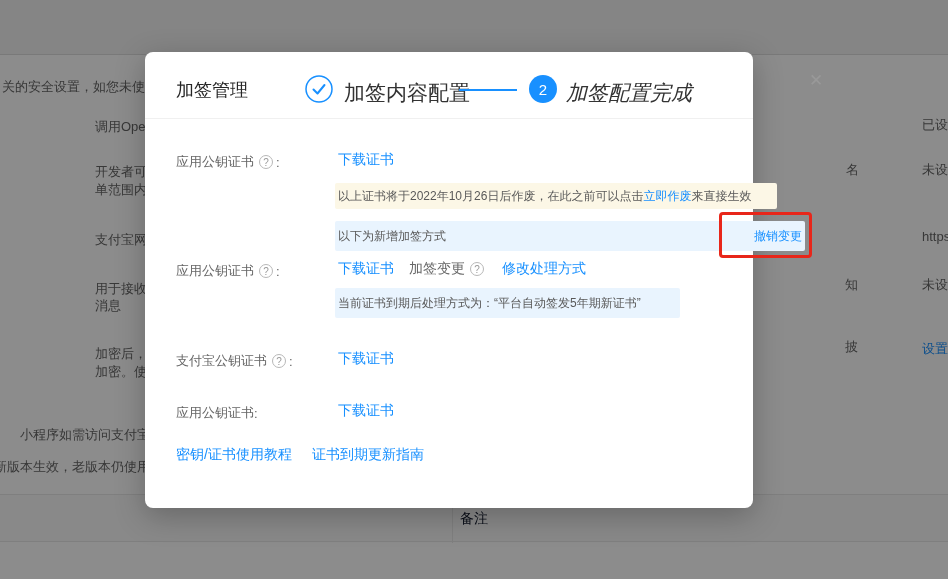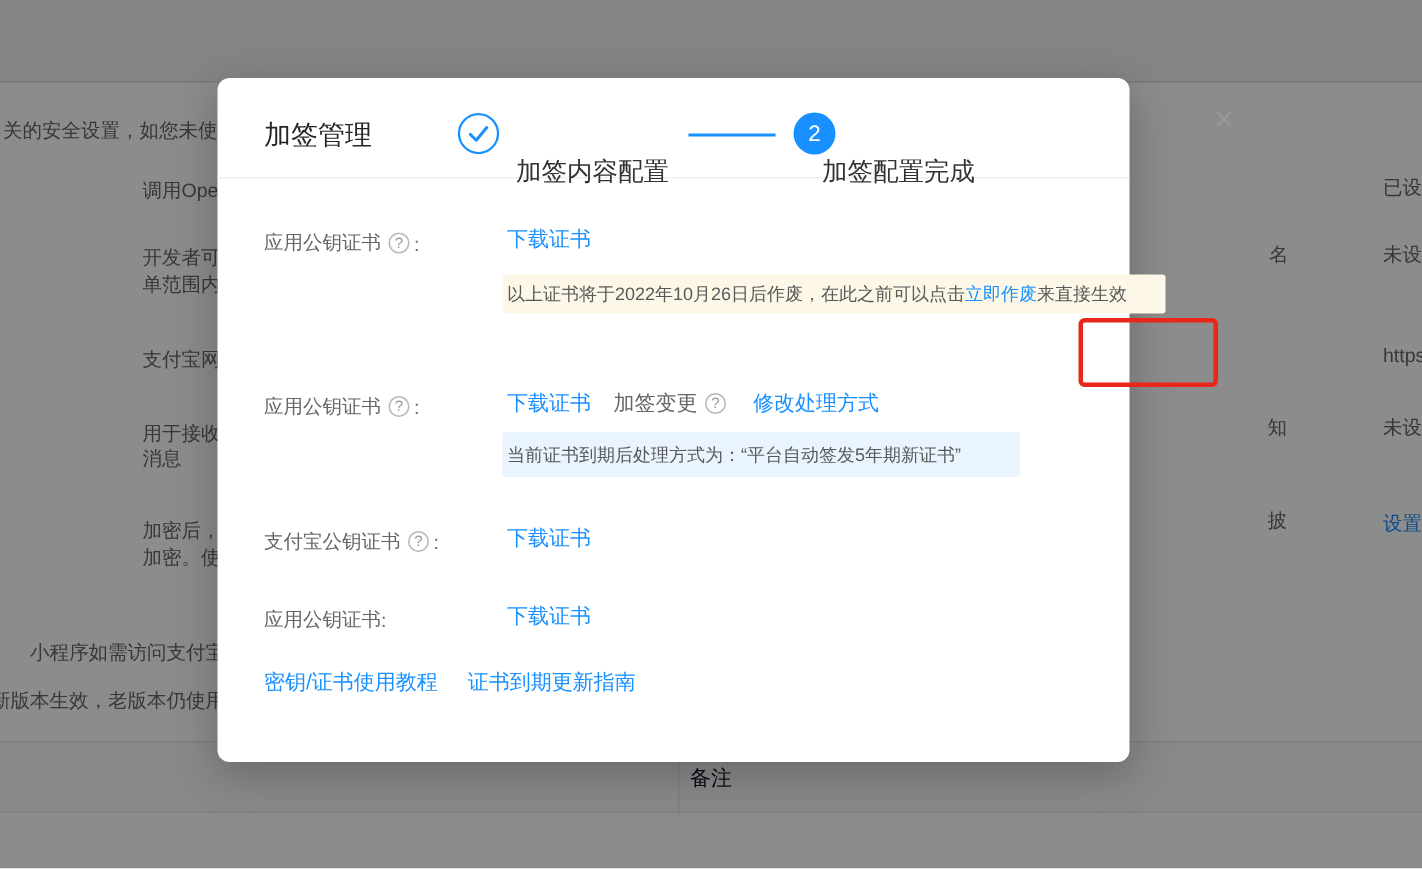--- a/index.html
+++ b/index.html
@@ -21,23 +21,23 @@
   .bg-remark { position:absolute; left:460px; top:15px; font-size:14px; color:#0f172a; }
   
   .overlay { position:absolute; inset:0; background:rgba(0,0,0,0.45); z-index:5; }
   
   .modal { position:absolute; left:145px; top:52px; width:608px; height:456px;
     background:#fff; border-radius:8px; box-shadow:0 8px 30px rgba(0,0,0,0.25); z-index:10; }
   .modal-header { position:absolute; left:0; top:0; width:100%; height:67px;
     border-bottom:1px solid #f0f0f0; }
   .modal-title { position:absolute; left:31px; top:26px; font-size:18px; font-weight:500; color:#262626; }
   .step-circle-done { position:absolute; left:160px; top:23px; width:28px; height:28px; }
-  .step-label { position:absolute; top:27px; font-size:17px; color:#333; white-space:nowrap;margin-top:24px; }
+  .step-label { position:absolute; top:27px; font-size:21px; color:#333; white-space:nowrap; }
   .step-label-1 { left:199px; }
-  .step-label-2 { left:403px; }
+  .step-label-2 { left:421px;font-style:italic; }
   .step-line { position:absolute; left:314px; top:37px; width:58px; height:2px; background:#1890ff; }
   .step-circle-num { position:absolute; left:384px; top:23px; width:28px; height:28px;
     border-radius:50%; background:#1890ff; color:#fff; font-size:15px;
     display:flex; align-items:center; justify-content:center; }
   .close-btn { position:absolute; left:659px; top:16px; width:24px; height:24px;
     font-size:17px; color:#999; display:flex; align-items:center; justify-content:center; cursor:pointer; }
   
   .form-label { position:absolute; left:31px; font-size:13px; color:#666;
     display:flex; align-items:center; white-space:nowrap; }
   .help-icon { display:inline-flex; align-items:center; justify-content:center;
@@ -117,20 +117,24 @@
       <span>:</span>
   </div>
   <div class="row-links" style="top:99px">
     <a class="link">下载证书</a>
   </div>
 
   <div class="notice notice-warn">
     <span><span>以上证书将于2022年10月26日后作废，在此之前可以点击</span><a class="link">立即作废</a><span>来直接生效</span></span>
   </div>
 
+  <div class="notice notice-info-1">
+    <span>以下为新增加签方式</span>
+    <a class="link">撤销变更</a>
+  </div>
   <div class="annotation-box"></div>
 
   <div class="form-label" style="top:210px">
     <span>应用公钥证书</span>
       <span class="help-icon">?</span>
       <span>:</span>
   </div>
   <div class="row-links" style="top:208px; gap:15px;">
     <a class="link">下载证书</a>
     <span class="gray-link">

